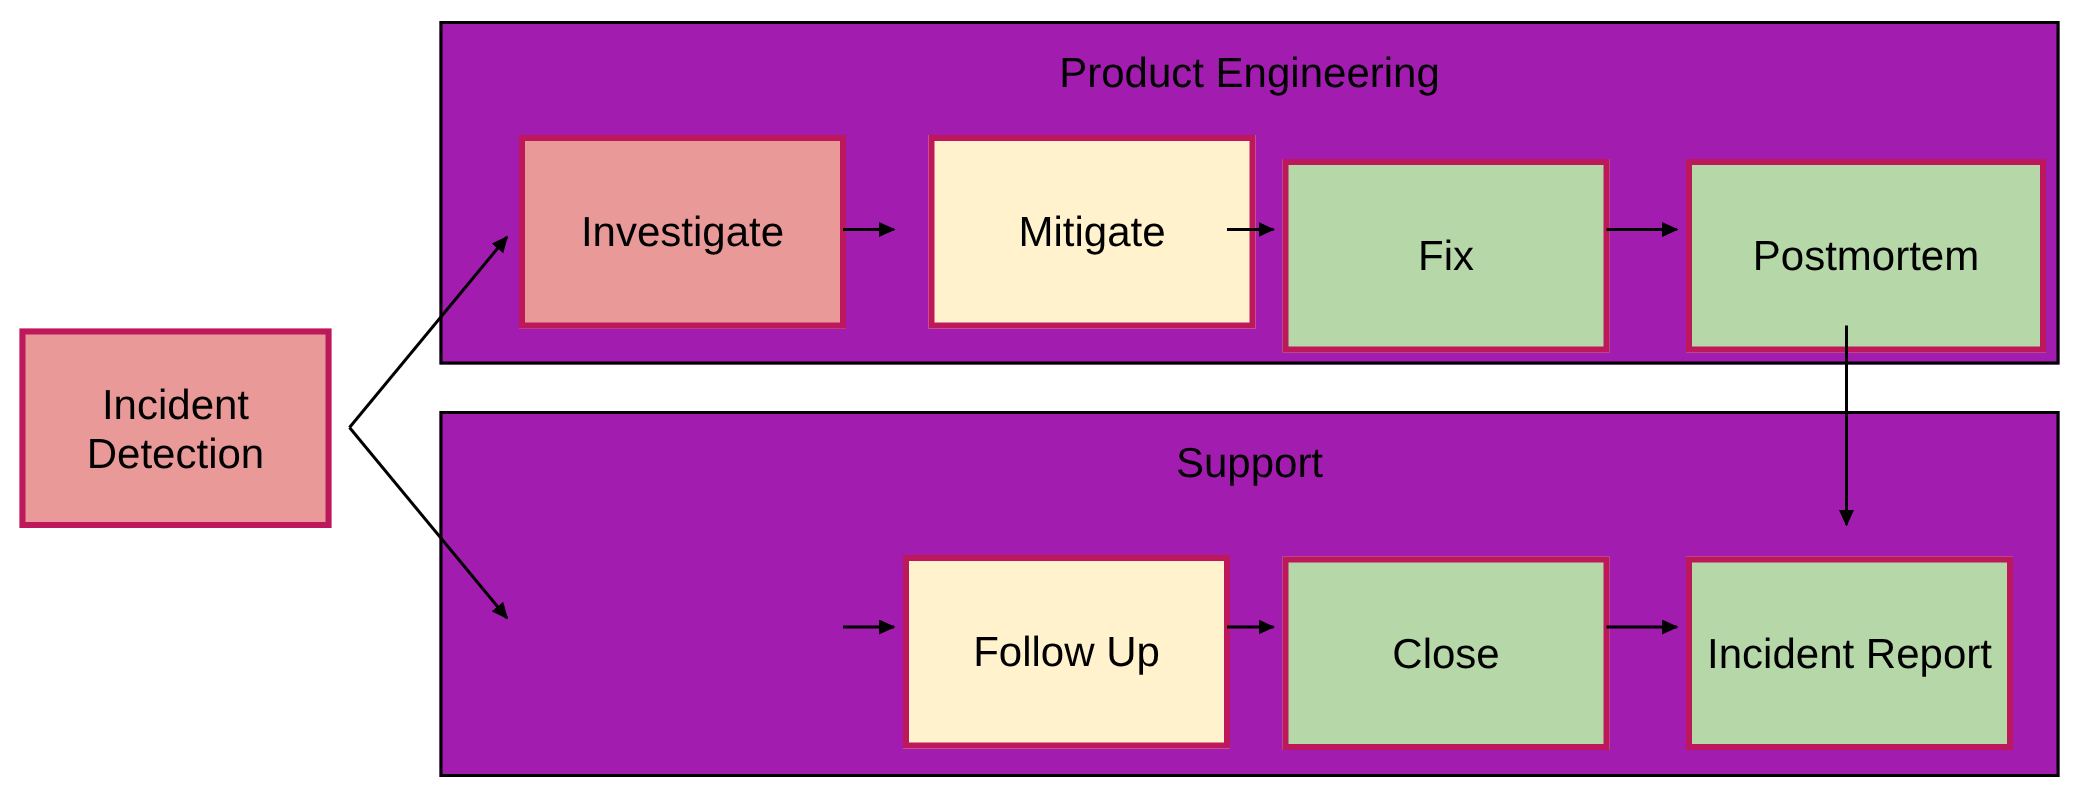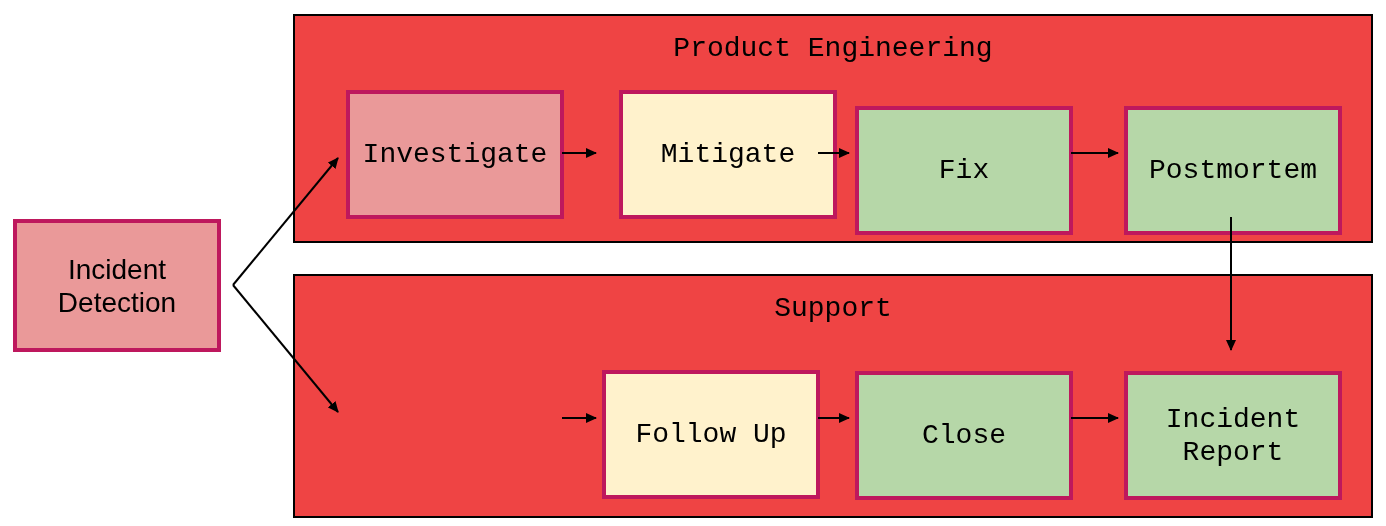--- a/index.html
+++ b/index.html
@@ -11,24 +11,23 @@
   .canvas {
     position: relative;
     width: 1386px;
     height: 526px;
     background: #ffffff;
     overflow: hidden;
     color: #000000;
   }
   .lane {
     position: absolute;
-    background: #ef4444;
+    background: #a21caf;
     border: 2px solid #000000;
     box-sizing: border-box;
-    font-family: Liberation Mono, monospace;
   }
   .lane-title {
     position: absolute;
     left: 0;
     right: 0;
     top: 16px;
     text-align: center;
     font-size: 28px;
     line-height: 33px;
     color: #000000;
@@ -74,21 +73,21 @@
     <div class="lane-title">Product Engineering</div>
     <div class="node red" style="left:51px; top:74px; width:218px; height:129px;">
       <span>Investigate</span>
     </div>
     <div class="node yellow" style="left:324px; top:74px; width:218px; height:129px;">
       <span>Mitigate</span>
     </div>
     <div class="node green" style="left:560px; top:74px; width:218px; height:129px;">
       <span>Fix</span>
     </div>
-    <div class="node green" style="left:829px; top:74px; width:218px; height:129px;">
+    <div class="node green" style="left:829px; top:74px; width:240px; height:129px;">
       <span>Postmortem</span>
     </div>
   </div>
 
   <div class="lane" style="left:293px; top:274px; width:1080px; height:244px;padding-left:34px;">
     <div class="lane-title">Support</div>
     <div class="node yellow" style="left:307px; top:79px; width:218px; height:129px;margin-top:15px;">
       <span>Follow Up</span>
     </div>
     <div class="node green" style="left:829px; top:79px; width:218px; height:129px;">

